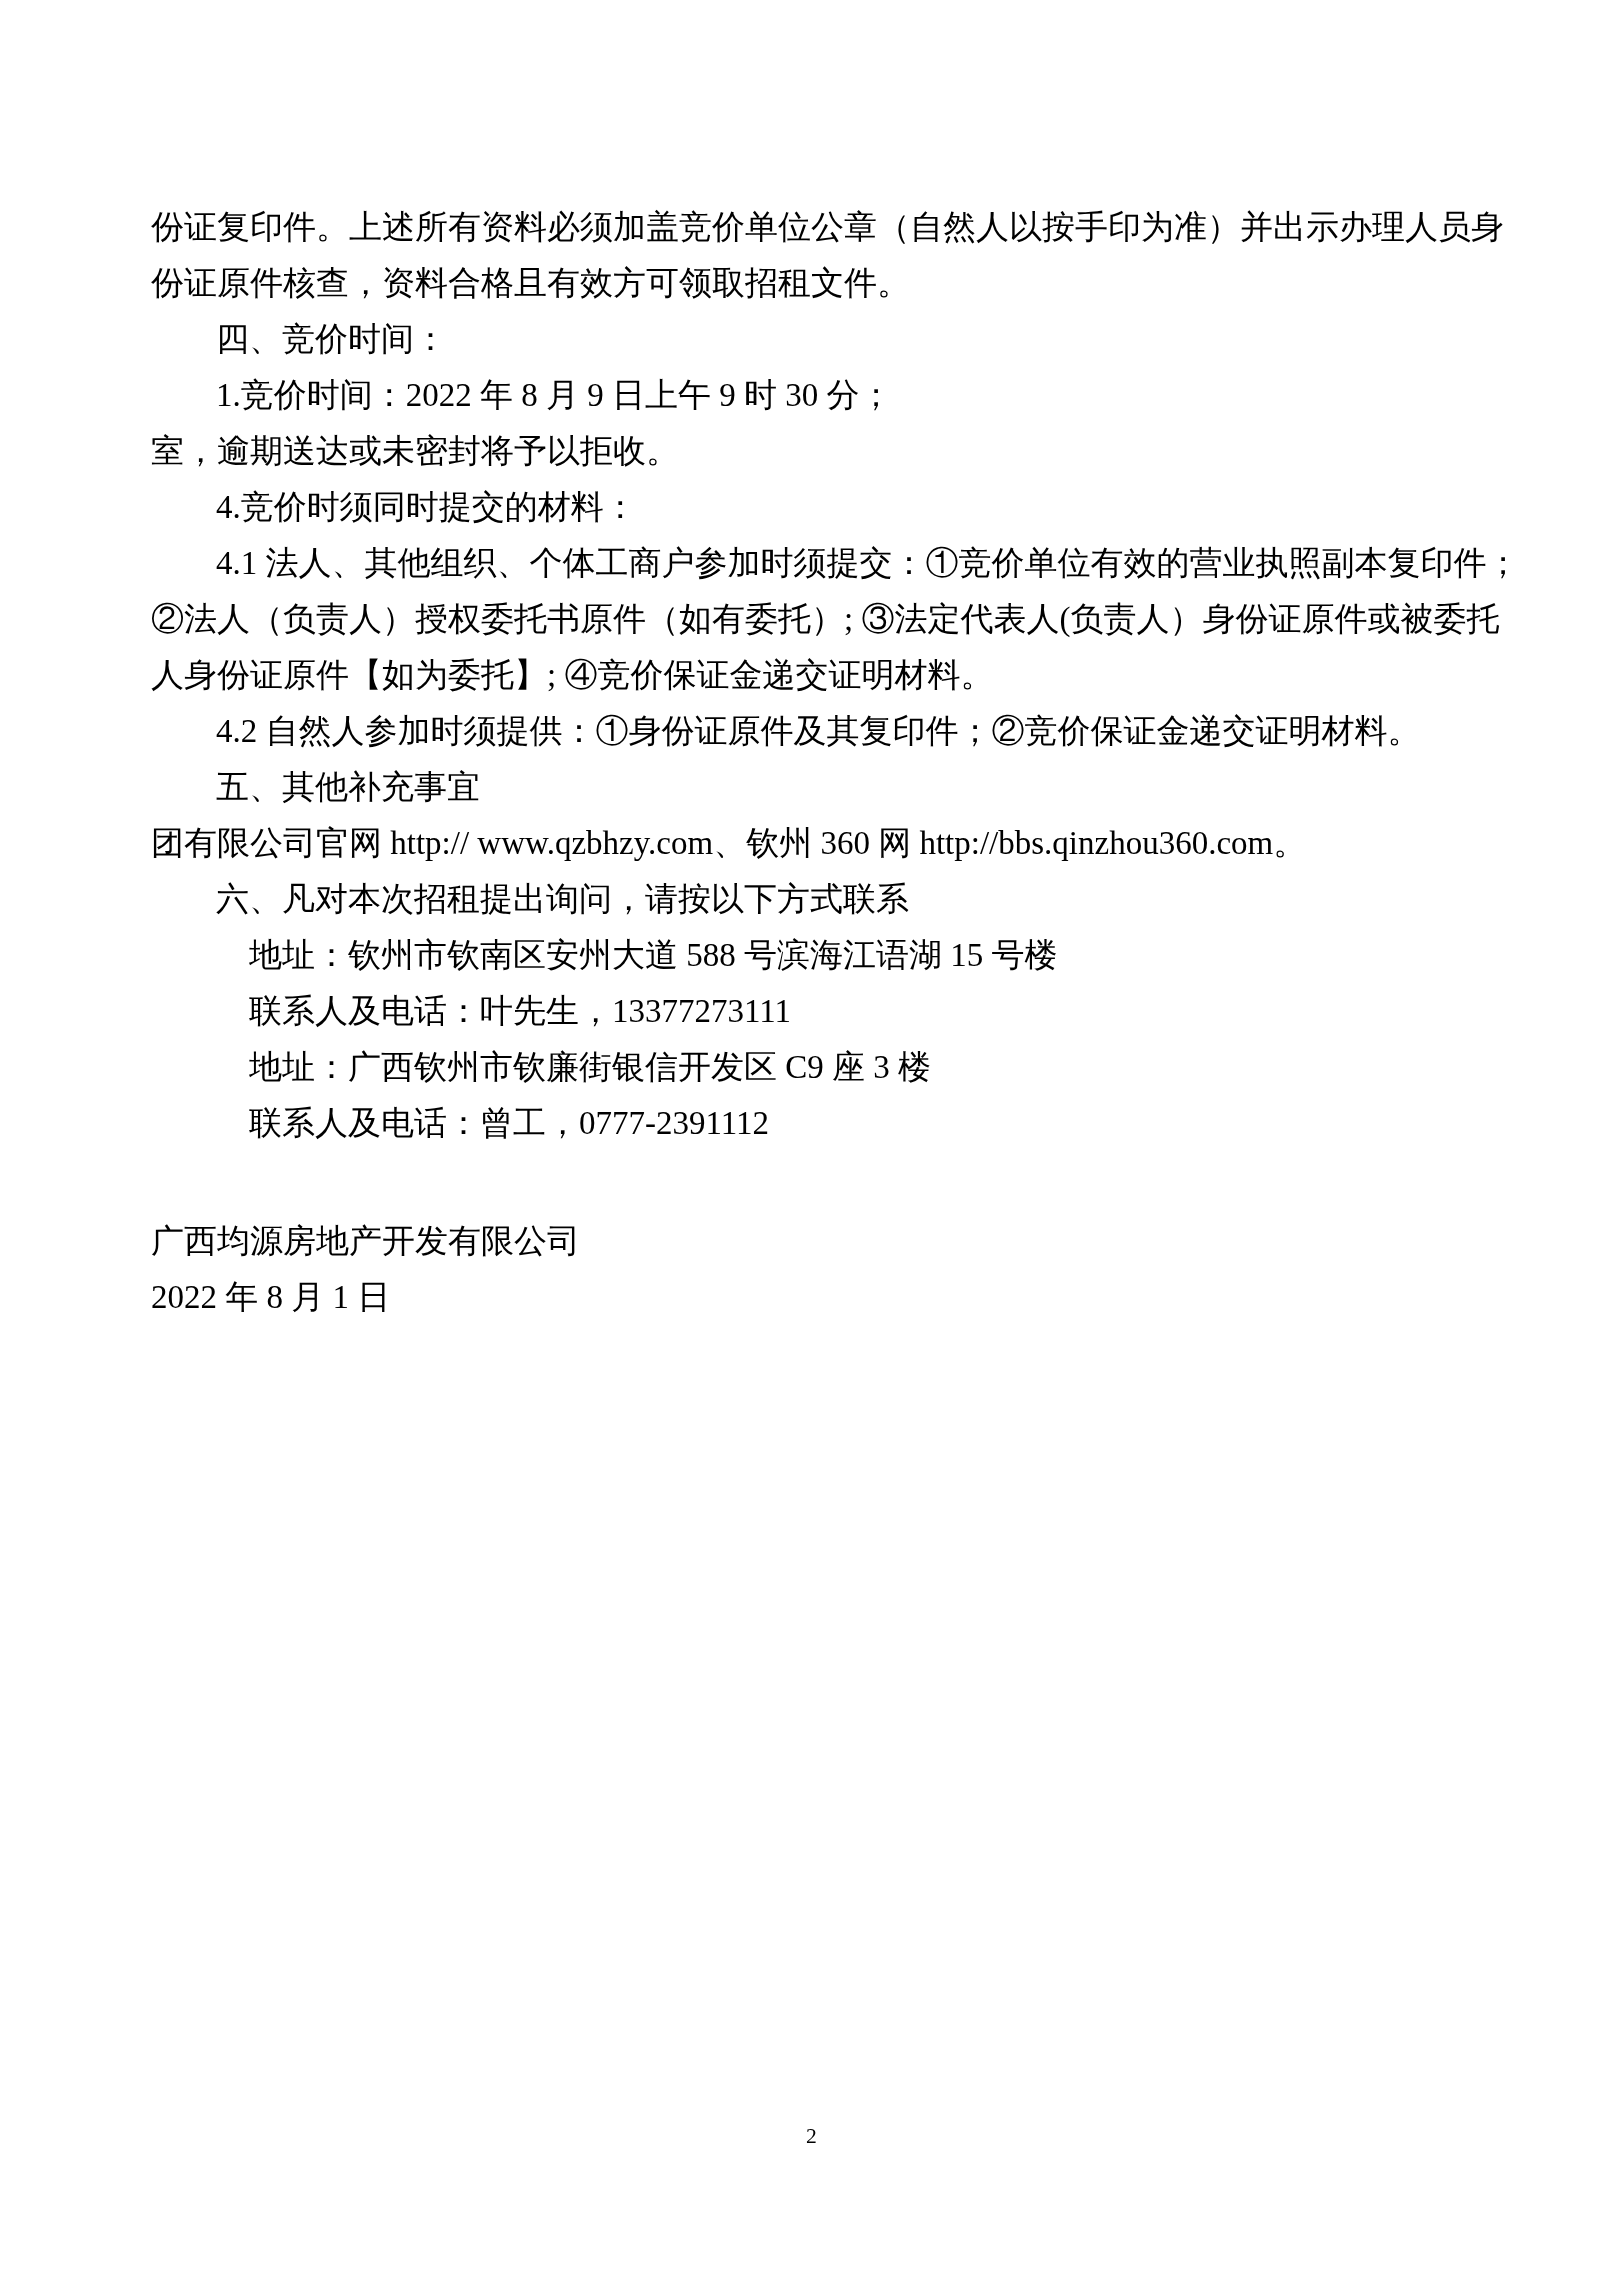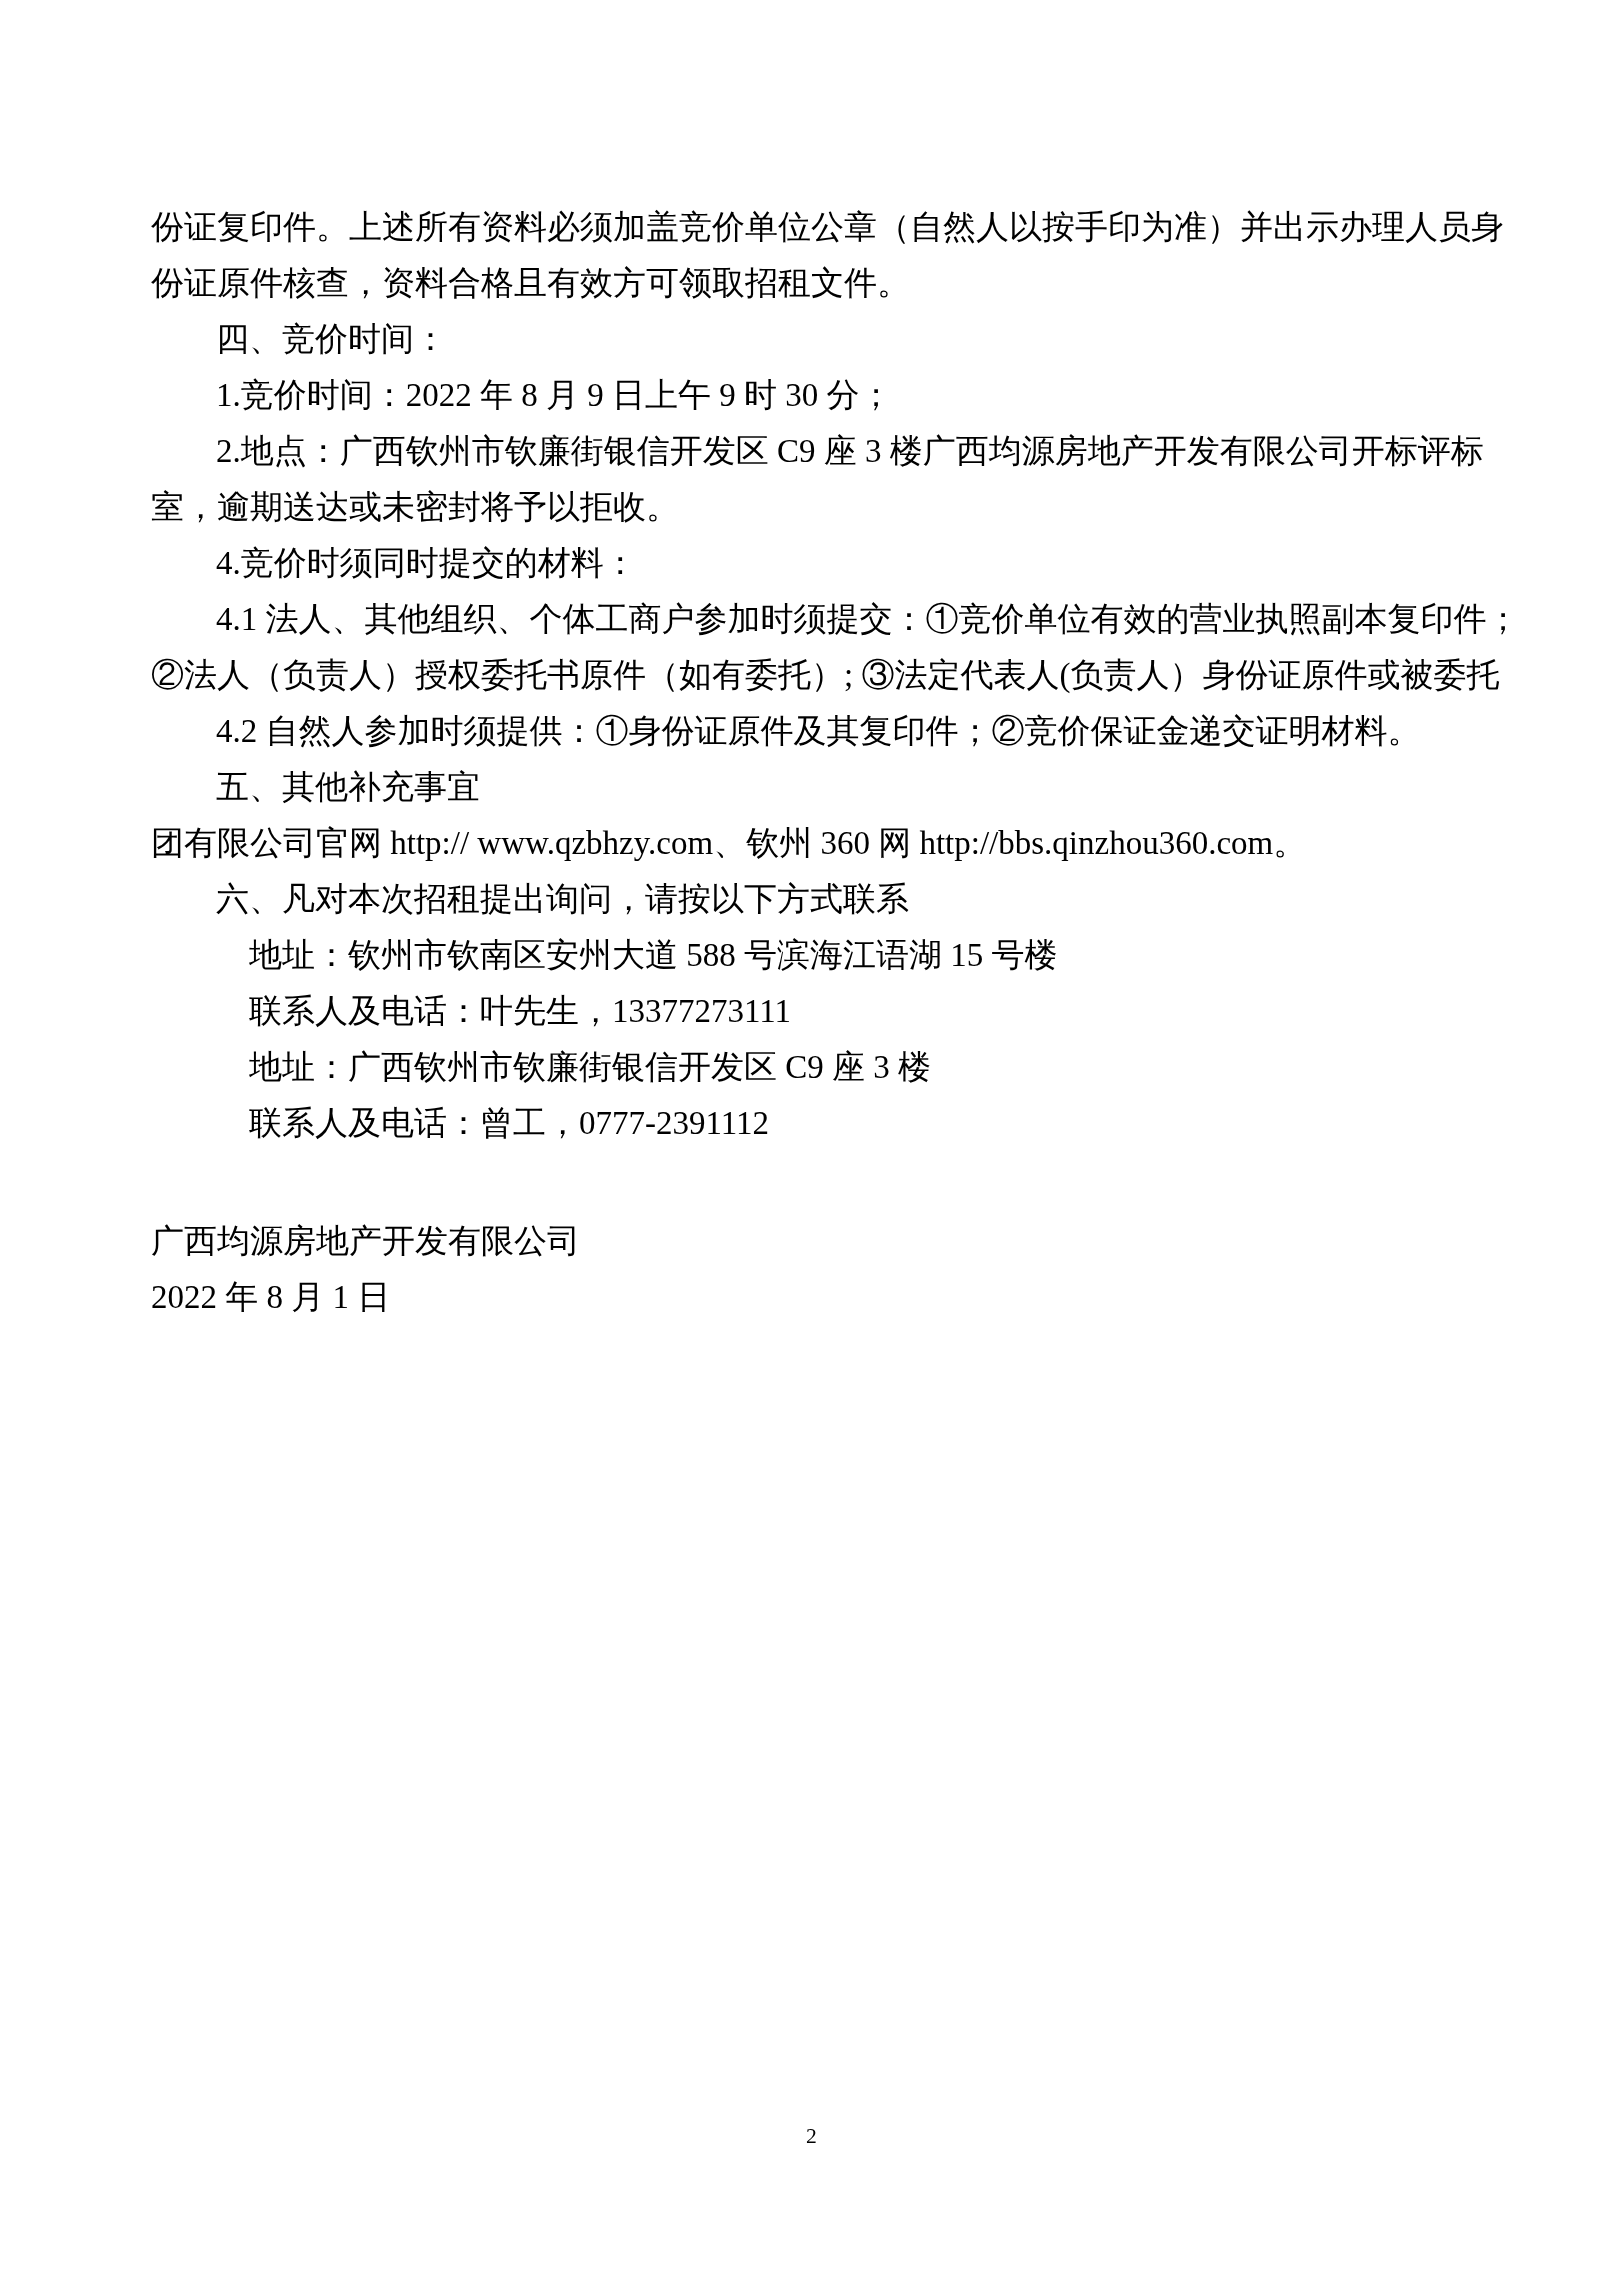--- a/index.html
+++ b/index.html
@@ -55,25 +55,25 @@
 </style>
 </head>
 <body>
 
 <div class="page">
   <div class="content">
     <p class="cont">份证复印件。上述所有资料必须加盖竞价单位公章（自然人以按手印为准）并出示办理人员身</p>
     <p class="cont">份证原件核查，资料合格且有效方可领取招租文件。</p>
     <p class="head">四、竞价时间：</p>
     <p class="ind">1.竞价时间：2022 年 8 月 9 日上午 9 时 30 分；</p>
-    <p class="ind">2.地点：广西钦州市钦廉街银信开发区 C9 座 3 楼广西均源房地产开发有限公司开标评标</p>
     <p class="cont">室，逾期送达或未密封将予以拒收。</p>
     <p class="ind">4.竞价时须同时提交的材料：</p>
     <p class="ind">4.1 法人、其他组织、个体工商户参加时须提交：①竞价单位有效的营业执照副本复印件；</p>
     <p class="cont">②法人（负责人）授权委托书原件（如有委托）; ③法定代表人(负责人）身份证原件或被委托</p>
+    <p class="cont">人身份证原件【如为委托】; ④竞价保证金递交证明材料。</p>
     <p class="ind">4.2 自然人参加时须提供：①身份证原件及其复印件；②竞价保证金递交证明材料。</p>
     <p class="head sp-before">五、其他补充事宜</p>
     <p class="cont">团有限公司官网 http:// www.qzbhzy.com、钦州 360 网 http://bbs.qinzhou360.com。</p>
     <p class="head">六、凡对本次招租提出询问，请按以下方式联系</p>
     <p class="ind2">地址：钦州市钦南区安州大道 588 号滨海江语湖 15 号楼</p>
     <p class="ind2">联系人及电话：叶先生，13377273111</p>
     <p class="ind2">地址：广西钦州市钦廉街银信开发区 C9 座 3 楼</p>
     <p class="ind2">联系人及电话：曾工，0777-2391112</p>
 
     <div class="signature">

